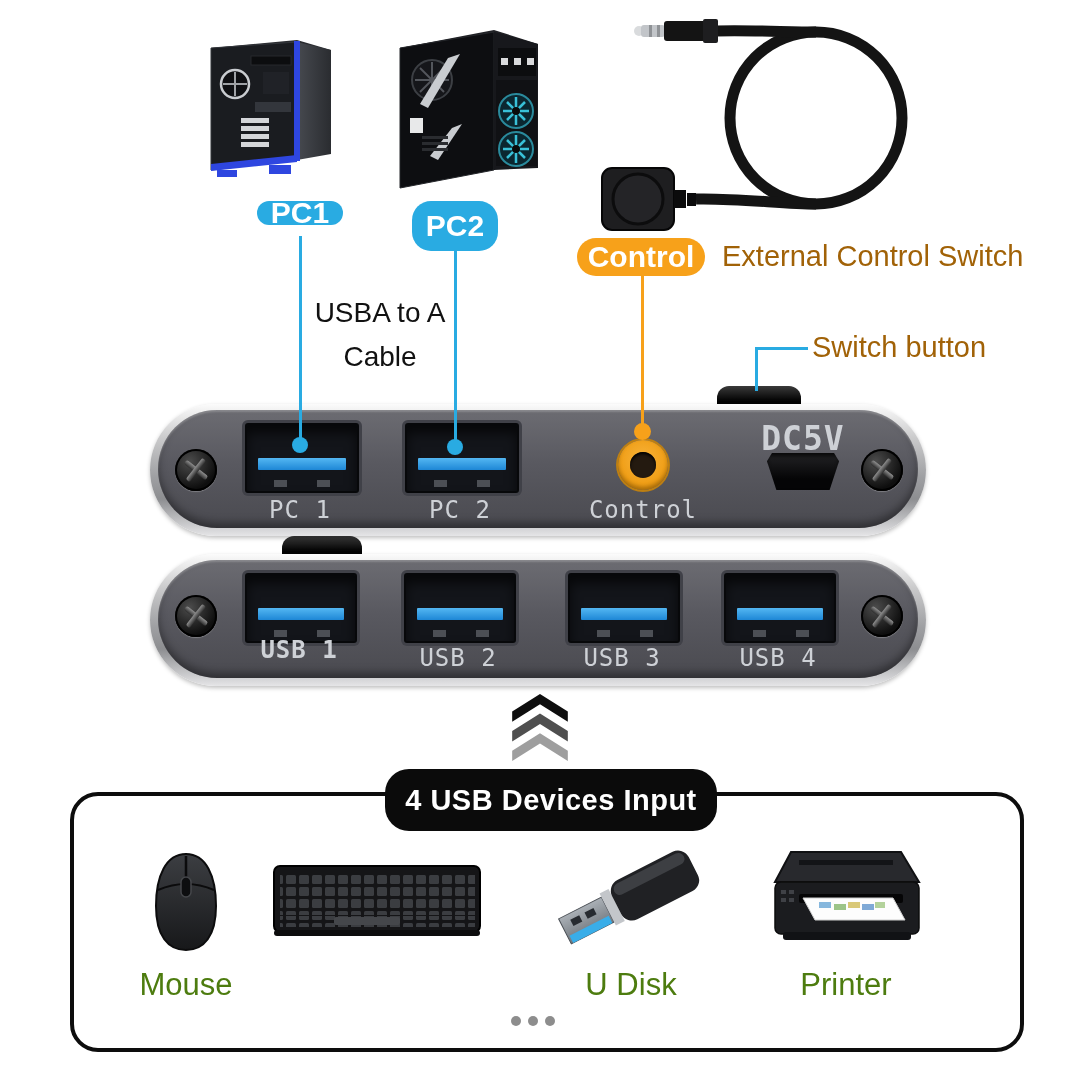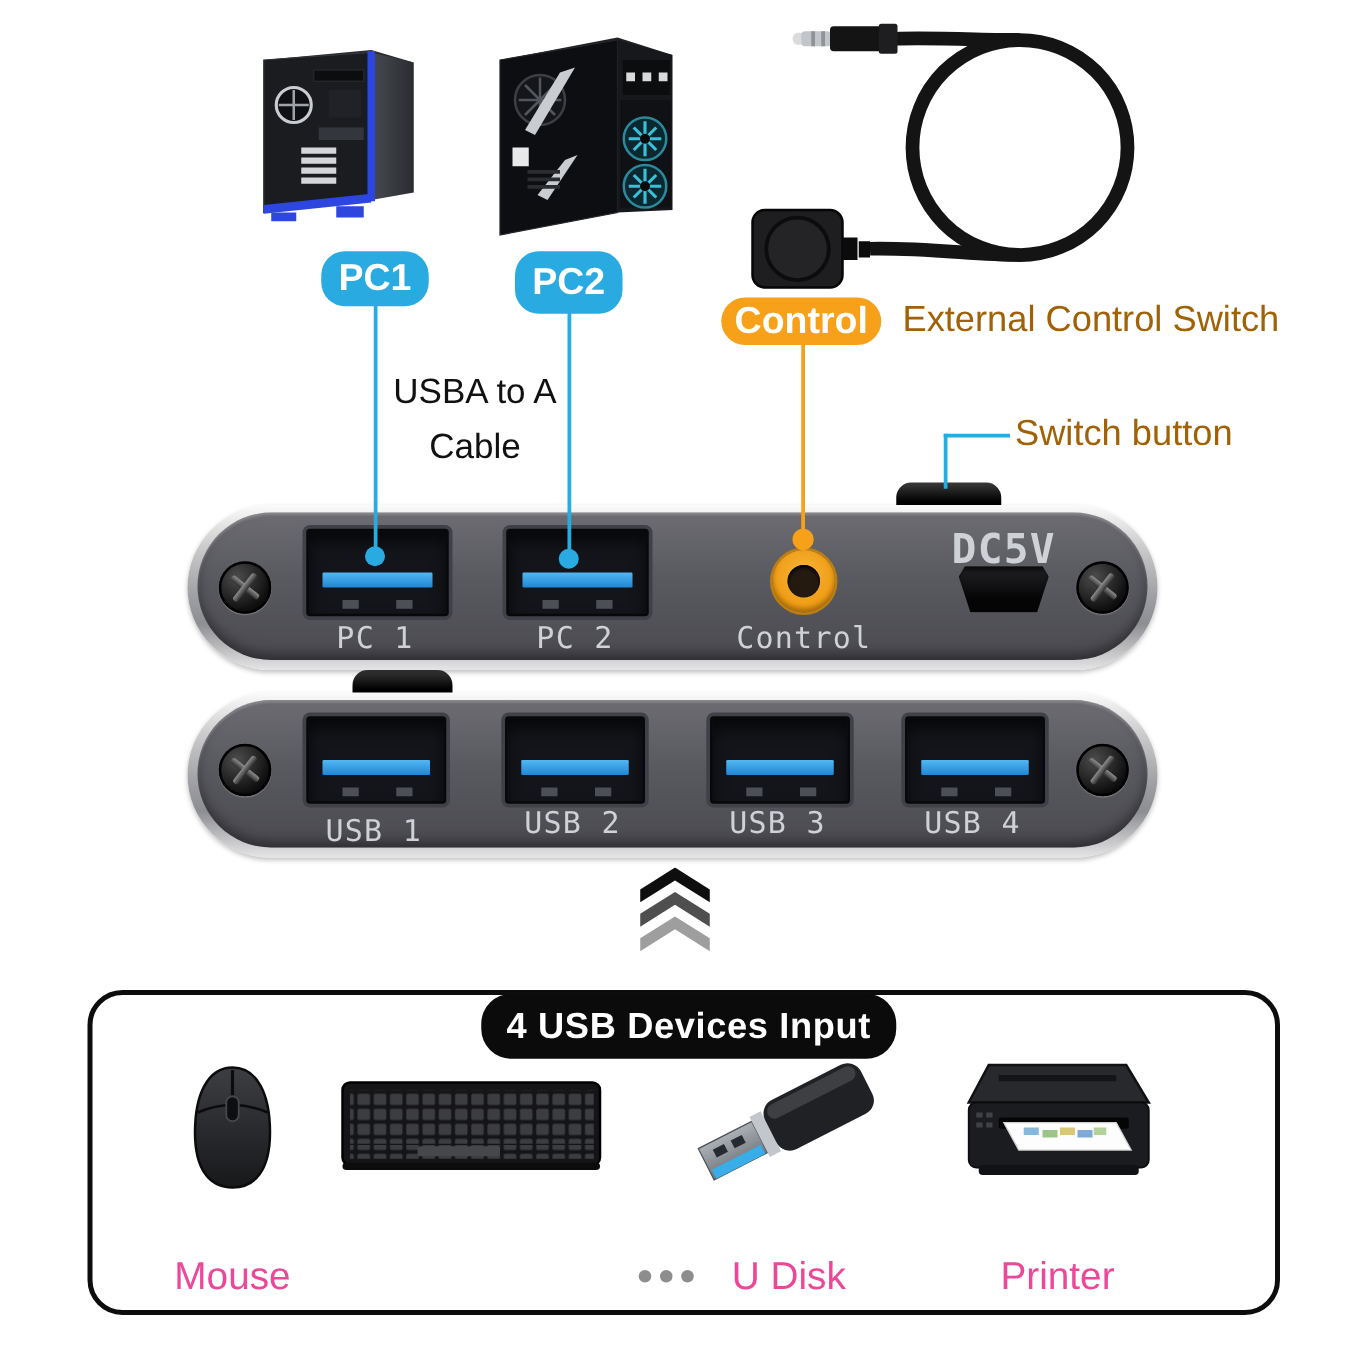--- a/index.html
+++ b/index.html
@@ -3,24 +3,24 @@
 <meta charset="utf-8">
 <style>
   html,body{margin:0;padding:0;background:#fff;}
   .canvas{position:relative;width:1080px;height:1080px;background:#ffffff;overflow:hidden;
           font-family:"Liberation Sans",sans-serif;color:#111;}
   .abs{position:absolute;}
 
   
   .pill{display:flex;align-items:center;justify-content:center;color:#fff;font-weight:bold;}
   .pill-blue{background:#29ABE2;border-radius:19px;font-size:30px;}
-  #pc1-badge{left:257px;top:201px;width:86px;height:44px;}
+  #pc1-badge{left:257px;top:201px;width:86px;height:24px;}
   #pc2-badge{left:412px;top:201px;width:86px;height:50px;}
   #control-badge{left:577px;top:238px;width:128px;height:38px;background:#F7A11A;border-radius:20px;font-size:30px;}
-  #input-title{left:385px;top:795px;width:332px;height:52px;background:#0b0b0b;border-radius:24px;font-size:29px;letter-spacing:.5px;z-index:5;}
+  #input-title{left:385px;top:769px;width:332px;height:62px;background:#0b0b0b;border-radius:24px;font-size:29px;letter-spacing:.5px;z-index:5;}
 
   
   .note{font-size:29px;color:#a16207;}
   #usba-label{left:290px;top:291px;width:180px;text-align:center;font-size:28px;line-height:44px;white-space:pre-line;}
   #external-label{left:722px;top:240px;}
   #switch-button-label{left:812px;top:331px;}
 
   
   .vline{position:absolute;width:3px;background:#29ABE2;z-index:4;}
   .hline{position:absolute;height:3px;background:#29ABE2;z-index:4;}
@@ -64,21 +64,21 @@
   #jack::before{content:"";position:absolute;left:12px;top:12px;width:26px;height:26px;border-radius:50%;
     background:#241a10;box-shadow:inset 0 2px 3px #000;}
   #dc5v-label{left:598px;top:15px;width:110px;font-weight:bold;font-size:33px;}
   #micro-usb{position:absolute;left:617px;top:49px;width:72px;height:37px;
     background:linear-gradient(180deg,#232326,#050506 70%);
     clip-path:polygon(0% 22%,7% 0%,93% 0%,100% 22%,87% 100%,13% 100%);
     box-shadow:inset 0 3px 4px rgba(0,0,0,.8);}
 
   
   #input-box{left:70px;top:792px;width:946px;height:252px;border:4px solid #0d0d0d;border-radius:28px;background:#fff;z-index:3;}
-  .device-label{position:absolute;top:1003px;font-size:31px;color:#ec4899;text-align:center;z-index:6;}
+  .device-label{position:absolute;top:967px;font-size:31px;color:#4d7c0f;text-align:center;z-index:6;}
   #more-dots{left:511px;top:1016px;display:flex;gap:7px;z-index:6;}
   #more-dots span{width:10px;height:10px;border-radius:50%;background:#8d8d8d;display:block;}
 
   .art{position:absolute;z-index:3;}
 </style>
 </head>
 <body>
 
 <div class="canvas">
 
@@ -204,21 +204,21 @@
   </div>
 
   <div class="device-outer" id="device2" style="top:554px;">
     <div class="device-body"></div>
     <div class="screw" style="left:25px;top:41px;"></div>
     <div class="screw" style="left:711px;top:41px;"></div>
     <div class="usb-port" style="left:95px;top:19px;width:108px;"></div>
     <div class="usb-port" style="left:254px;top:19px;width:108px;"></div>
     <div class="usb-port" style="left:418px;top:19px;width:108px;"></div>
     <div class="usb-port" style="left:574px;top:19px;width:108px;"></div>
-    <div class="port-label" style="left:93px;top:97px;width:112px;">USB 1</div>
+    <div class="port-label" style="left:93px;top:82px;width:112px;font-weight:bold;">USB 1</div>
     <div class="port-label" style="left:252px;top:90px;width:112px;">USB 2</div>
     <div class="port-label" style="left:416px;top:90px;width:112px;">USB 3</div>
     <div class="port-label" style="left:572px;top:90px;width:112px;">USB 4</div>
   </div>
 
   <svg class="art" id="chevrons" style="left:512px;top:694px;" width="56" height="68" viewBox="0 0 54 66">
     <polygon points="0,17 27,0 54,17 54,27 27,10 0,27" fill="#0e0e0e"></polygon>
     <polygon points="0,36 27,19 54,36 54,46 27,29 0,46" fill="#4f4f4f"></polygon>
     <polygon points="0,55 27,38 54,55 54,65 27,48 0,65" fill="#9e9e9e"></polygon>
   </svg>

